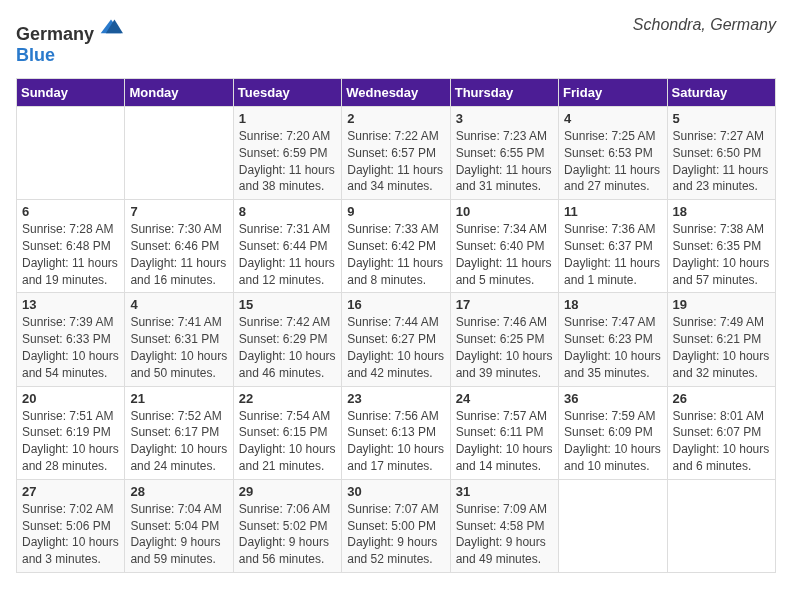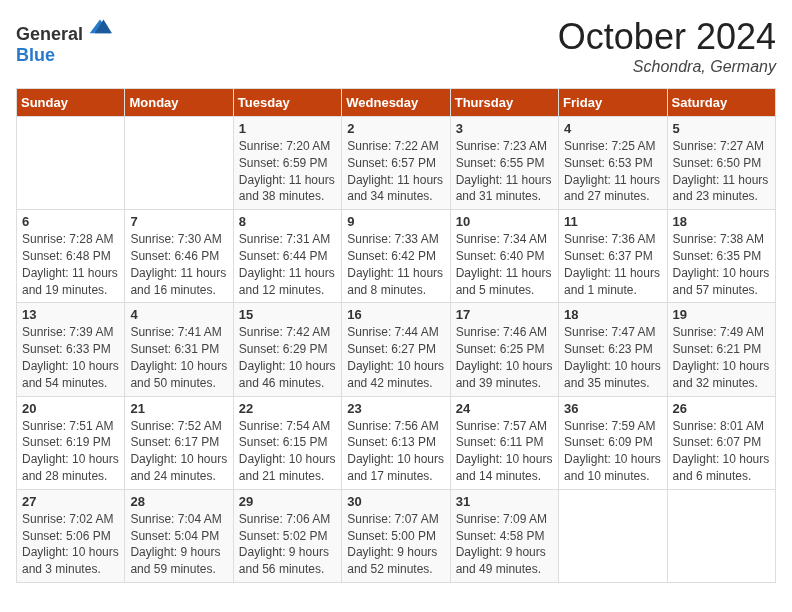--- a/index.html
+++ b/index.html
@@ -37,21 +37,21 @@
       font-size: 16px;
       color: #444;
       font-style: italic;
     }
     table {
       width: 100%;
       border-collapse: collapse;
       table-layout: fixed;
     }
     thead tr th {
-      background-color: #c2410c;
+      background-color: #4c1d95;
       color: #fff;
       font-size: 13px;
       font-weight: bold;
       padding: 6px 4px;
       text-align: left;
       border: 1px solid #ddd;
     }
     tbody tr td {
       vertical-align: top;
       border: 1px solid #ddd;
@@ -78,31 +78,30 @@
     .empty-cell {
       background: #fff !important;
     }
   </style>
 </head>
 <body>
 
 <div class="header-area">
   <div class="logo">
     <div class="logo-text">
-      <span style="font-size:18px;font-weight:bold;color:#333;">General</span>
+      <span style="font-size:18px;font-weight:bold;color:#333;">Germany</span>
       <svg class="logo-icon" viewBox="0 0 28 24" width="28" height="24">
         <polygon points="14,2 26,18 2,18" fill="#2a7acc"></polygon>
         <polygon points="18,2 28,18 8,18" fill="#1a5a9a"></polygon>
       </svg>
       <br>
       <span style="font-size:18px;font-weight:bold;color:#2a7acc;">Blue</span>
     </div>
   </div>
   <div class="title-area">
-    <div class="month-title">October 2024</div>
     <div class="location-title">Schondra, Germany</div>
   </div>
 </div>
 
 <table>
   <thead>
     <tr>
     <th>Sunday</th>
         <th>Monday</th>
         <th>Tuesday</th>

